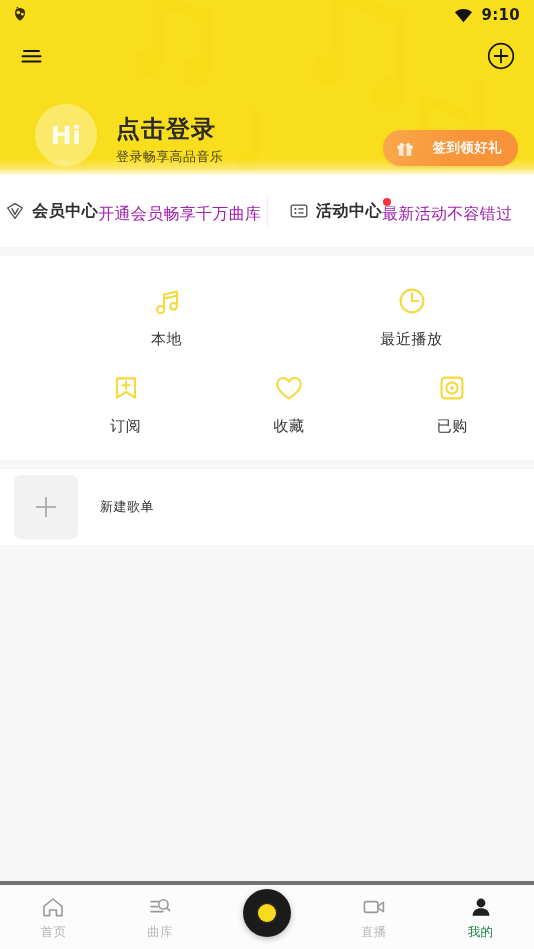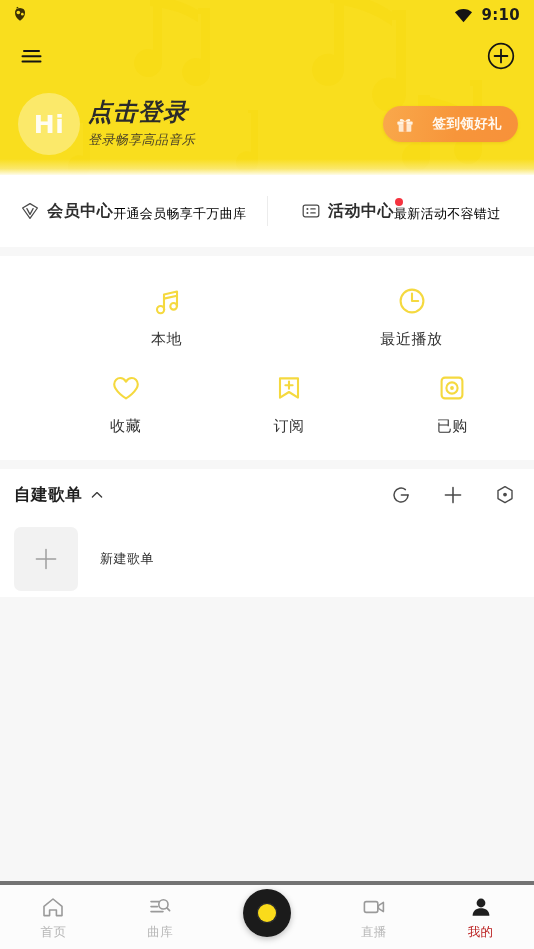--- a/index.html
+++ b/index.html
@@ -40,53 +40,53 @@
   .navrow {
     position:relative; z-index:3;
     height:52px; display:flex; align-items:center;
     padding:0 16px;
   }
   .menu-btn { width:34px; height:34px; display:flex; align-items:center; justify-content:center; cursor:pointer; }
   .plus-btn { margin-left:auto; width:34px; height:34px; display:flex; align-items:center; justify-content:center; cursor:pointer; }
 
   .profile {
     position:relative; z-index:3;
-    display:flex; align-items:center;
-    padding:0 16px 0 18px;
+    display:flex; align-items:flex-end;
+    padding:0 16px 0 35px;
     height:84px;
   }
   .avatar {
     width:62px; height:62px; border-radius:50%;
     background:rgba(255,255,255,.34);
     display:flex; align-items:center; justify-content:center;
     color:#fffdf2; font-size:25px; font-weight:700; letter-spacing:.5px;
     flex:0 0 auto;
   }
-  .profile-text { margin-left:8px;font-style:italic; }
+  .profile-text { margin-left:19px; }
   .login-title { font-size:24px; font-weight:700; color:#2b2b2b; line-height:1.12; letter-spacing:1px; }
   .login-sub { font-size:13px; color:#4a4228; margin-top:5px; letter-spacing:.4px; font-weight:500; }
   .signin-btn {
     margin-left:auto;
     height:36px; padding:0 16px 0 12px;
     border-radius:18px;
     background:linear-gradient(100deg,#f9a84b 0%,#f7953a 55%,#f7913a 100%);
     display:flex; align-items:center; gap:18px;
     cursor:pointer;
     box-shadow:0 1px 3px rgba(180,110,20,.18);
   }
   .signin-btn span { font-size:13.5px; color:#fff8ef; font-weight:600; letter-spacing:.4px; }
 
   
   .sheet { background:#fff; flex:0 0 auto; }
 
   .vip-row { display:flex; height:72px; align-items:center; background:#fff; }
   .vip-cell { flex:1; display:flex; flex-direction:row; align-items:center; justify-content:center; cursor:pointer; }
   .vip-top { display:flex; align-items:center; gap:7px; position:relative; }
   .vip-top b { font-size:16px; font-weight:700; color:#2e2e2e; letter-spacing:.5px; }
-  .vip-sub { font-size:13px; color:#000000; margin-top:6px; letter-spacing:.3px; }
+  .vip-sub { font-size:16px; color:#a21caf; margin-top:6px; letter-spacing:.3px; }
   .vip-div { width:1px; height:30px; background:#ececec; }
   .badge-dot {
     position:absolute; right:-9px; top:-3px;
     width:8px; height:8px; border-radius:50%; background:#f5333f;
   }
 
   .band { height:9px; background:#f7f7f7; }
 
   .grid { background:#fff; padding:16px 0 14px; }
   .grid-row { display:flex;padding-left:44px; }
@@ -121,21 +121,21 @@
     flex:0 0 auto; height:68px; background:#fcfcfc;
     border-top:4px solid #737373;
     display:flex; align-items:flex-start; position:relative;text-align:center;
   }
   .nav-item {
     flex:1; display:flex; flex-direction:column; align-items:center; justify-content:center;
     padding-top:9px; cursor:pointer;
   }
   .nav-ic { height:26px; display:flex; align-items:center; justify-content:center; }
   .nav-lbl { margin-top:4px; font-size:12.5px; color:#b6b6b6; letter-spacing:.4px; }
-  .nav-item.active .nav-lbl { color:#b91c1c; }
+  .nav-item.active .nav-lbl { color:#15803d; }
   .nav-center { flex:1; display:flex; align-items:center; justify-content:center; cursor:pointer; }
   .disc {
     width:48px; height:48px; border-radius:50%;
     background:radial-gradient(circle at 50% 50%, #2a2a2a 0 30%, #1b1b1b 31% 100%);
     display:flex; align-items:center; justify-content:center;
     margin-top:4px;
     box-shadow:0 2px 6px rgba(0,0,0,.25);
   }
   .disc-center { width:18px; height:18px; border-radius:50%; background:#fadb1b; }
 </style>
@@ -274,79 +274,52 @@
           </svg>
         </div>
         <div class="grid-label">最近播放</div>
       </div>
     </div>
 
     <div class="grid-row">
       <div class="grid-cell">
         <div class="grid-ic">
           <svg width="32" height="32" viewBox="0 0 32 32">
-            <path d="M16 26.4 C16 26.4 4.2 19.2 4.2 12.3 C4.2 8.4 7.2 6 10.2 6 C12.8 6 14.8 7.6 16 9.6 C17.2 7.6 19.2 6 21.8 6 C24.8 6 27.8 8.4 27.8 12.3 C27.8 19.2 16 26.4 16 26.4 Z" fill="none" stroke="#f5d93f" stroke-width="2.1" stroke-linejoin="round"></path>
-          </svg>
-        </div>
-        <div class="grid-label">收藏</div>
-      </div>
-
-      <div class="grid-cell">
-        <div class="grid-ic">
-          <svg width="32" height="32" viewBox="0 0 32 32">
             <path d="M7 6.4 h18 v19.2 l-9 -5.6 l-9 5.6 z" fill="none" stroke="#f5d93f" stroke-width="2.1" stroke-linejoin="round"></path>
             <path d="M16 9.6 v7.2 M12.4 13.2 h7.2" fill="none" stroke="#f5d93f" stroke-width="2.1" stroke-linecap="round"></path>
           </svg>
         </div>
         <div class="grid-label">订阅</div>
+      </div>
+
+      <div class="grid-cell">
+        <div class="grid-ic">
+          <svg width="32" height="32" viewBox="0 0 32 32">
+            <path d="M16 26.4 C16 26.4 4.2 19.2 4.2 12.3 C4.2 8.4 7.2 6 10.2 6 C12.8 6 14.8 7.6 16 9.6 C17.2 7.6 19.2 6 21.8 6 C24.8 6 27.8 8.4 27.8 12.3 C27.8 19.2 16 26.4 16 26.4 Z" fill="none" stroke="#f5d93f" stroke-width="2.1" stroke-linejoin="round"></path>
+          </svg>
+        </div>
+        <div class="grid-label">收藏</div>
       </div>
 
       <div class="grid-cell">
         <div class="grid-ic">
           <svg width="32" height="32" viewBox="0 0 32 32">
             <rect x="5.6" y="5.6" width="20.8" height="20.8" rx="3.4" fill="none" stroke="#f5d93f" stroke-width="2.1"></rect>
             <circle cx="16" cy="16" r="5.6" fill="none" stroke="#f5d93f" stroke-width="2.1"></circle>
             <circle cx="16" cy="16" r="1.9" fill="#f5d93f"></circle>
           </svg>
         </div>
         <div class="grid-label">已购</div>
       </div>
     </div>
 
   </div>
 
   <div class="band"></div>
 
-  <div class="pl-header">
-    <span class="pl-title">自建歌单</span>
-    <span class="pl-chev">
-      <svg width="16" height="16" viewBox="0 0 16 16">
-        <path d="M3.4 10 L8 5.6 L12.6 10" fill="none" stroke="#3a3a3a" stroke-width="1.35" stroke-linecap="round" stroke-linejoin="round"></path>
-      </svg>
-    </span>
-    <div class="pl-actions">
-      <div class="pl-act">
-        <svg width="24" height="24" viewBox="0 0 24 24">
-          <path d="M19 12 a7 7 0 1 1 -2.6 -5.4" fill="none" stroke="#4a4a4a" stroke-width="1.5" stroke-linecap="round"></path>
-          <path d="M12.4 12 H19" fill="none" stroke="#4a4a4a" stroke-width="1.5" stroke-linecap="round"></path>
-        </svg>
-      </div>
-      <div class="pl-act">
-        <svg width="24" height="24" viewBox="0 0 24 24">
-          <path d="M12 4.4 V19.6 M4.4 12 H19.6" fill="none" stroke="#4a4a4a" stroke-width="1.55" stroke-linecap="round"></path>
-        </svg>
-      </div>
-      <div class="pl-act">
-        <svg width="24" height="24" viewBox="0 0 24 24">
-          <path d="M12 3.6 L19 7.6 V15.6 L12 19.6 L5 15.6 V7.6 Z" fill="none" stroke="#4a4a4a" stroke-width="1.4" stroke-linejoin="round"></path>
-          <circle cx="12" cy="11.6" r="1.9" fill="#4a4a4a"></circle>
-        </svg>
-      </div>
-    </div>
-  </div>
 
   <div class="pl-item">
     <div class="pl-thumb">
       <svg width="30" height="30" viewBox="0 0 30 30">
         <path d="M15 5.4 V24.6 M5.4 15 H24.6" fill="none" stroke="#9e9e9e" stroke-width="1.5" stroke-linecap="round"></path>
       </svg>
     </div>
     <div class="pl-name">新建歌单</div>
   </div>
 

